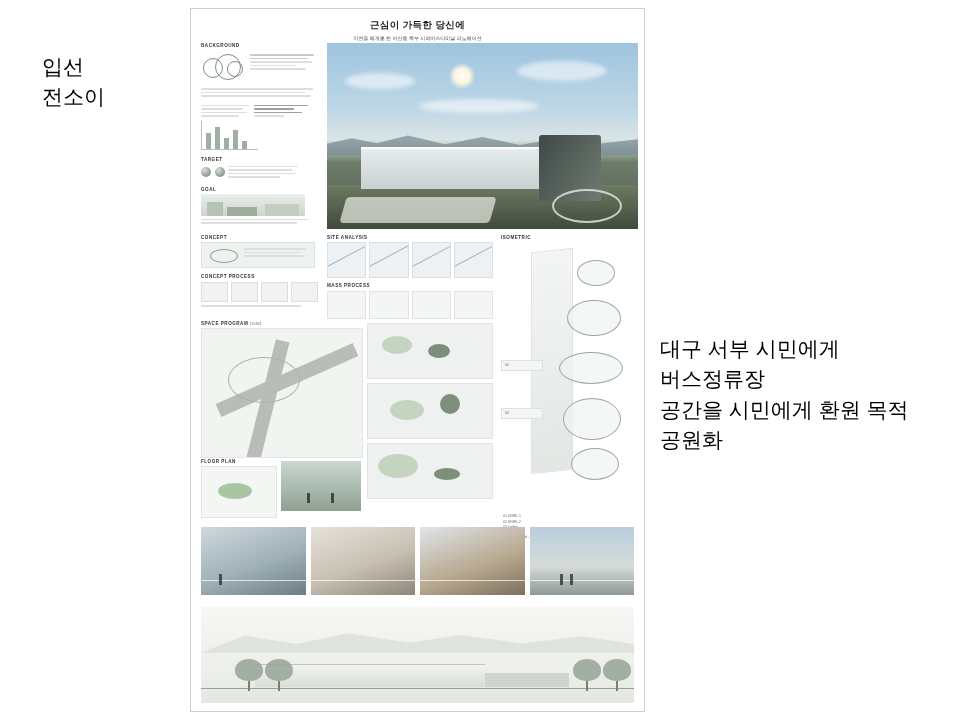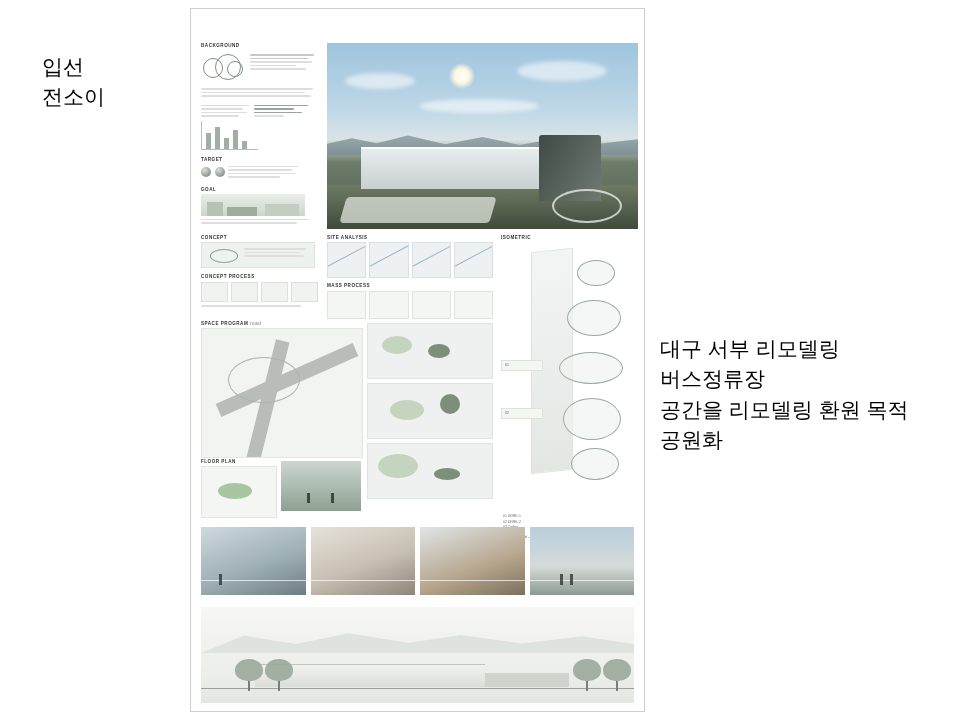--- a/index.html
+++ b/index.html
@@ -456,20 +456,25 @@
 </style>
 </head>
 <body>
 
 <div class="left-note"><span>입선</span>
 <span>전소이</span></div>
 
 <div class="poster">
   <div class="poster-inner">
 
+    <div class="poster-title-wrap">
+      <div class="poster-title">근심이 가득한 당신에</div>
+      <div class="poster-sub">지면을 매개로 한 비산동 북부 시외버스터미널 리노베이션</div>
+      <div class="title-rule"></div>
+    </div>
 
     <div class="top-region">
 
       <div class="top-left">
         <div class="mini-block">
           <div class="sec-label">BACKGROUND</div>
           <div class="mini-row">
             <div class="circle-diagram">
               <div class="c" style="left:2px;top:6px;width:18px;height:18px;"></div>
               <div class="c" style="left:14px;top:2px;width:24px;height:24px;"></div>
@@ -700,16 +705,16 @@
       </div>
       <div class="tree" style="left:402px;">
         <div class="crown"></div>
           <div class="trunk"></div>
       </div>
     </div>
 
   </div>
 </div>
 
-<div class="right-note"><span>대구 서부 리모델링</span>
+<div class="right-note"><span>대구 서부 시민에게</span>
 <span>버스정류장</span>
-<span>공간을 리모델링 환원 목적</span>
+<span>공간을 시민에게 환원 목적</span>
 <span>공원화</span></div>
 
 </body></html>

